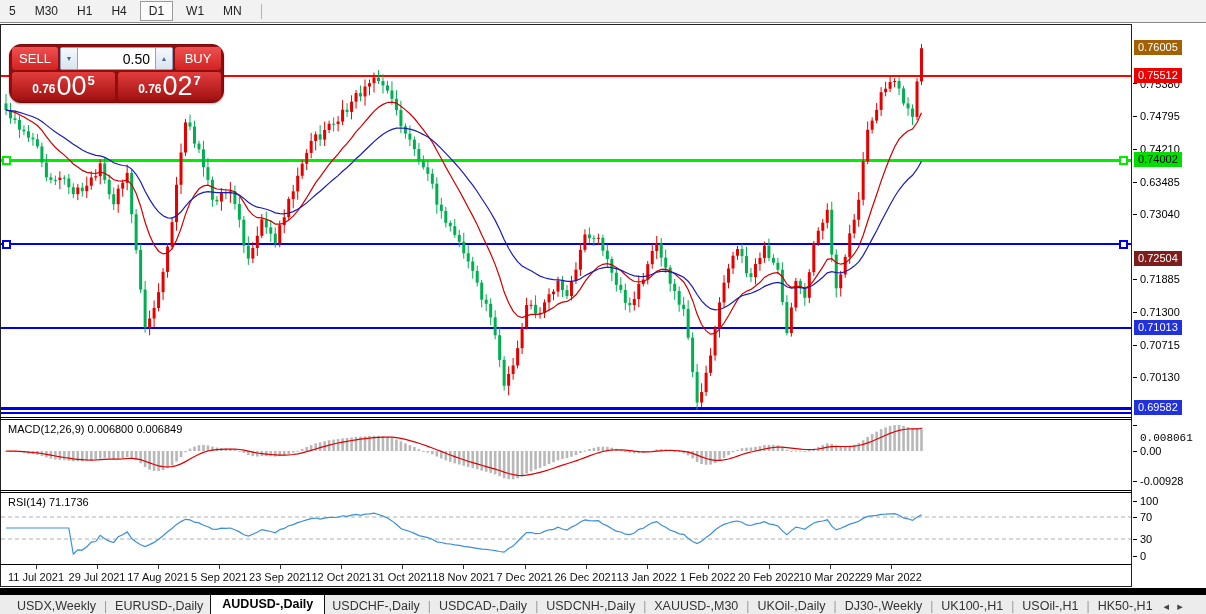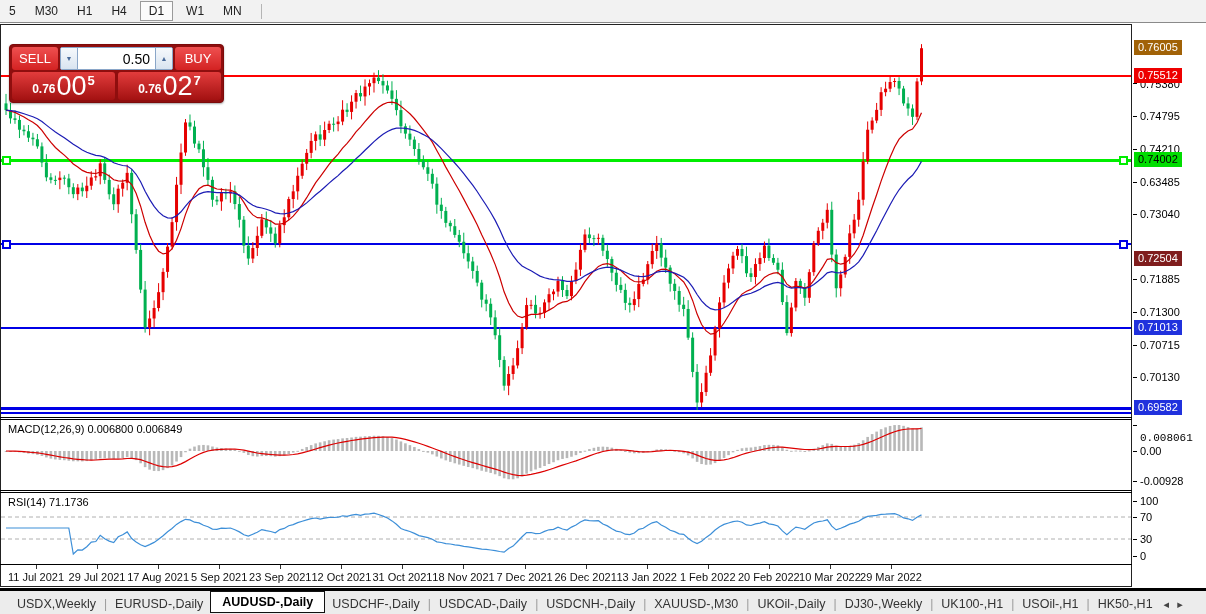--- a/index.html
+++ b/index.html
@@ -20,39 +20,39 @@
   .panel-label{position:absolute;font-size:11px;color:#000;white-space:nowrap;}
   
   #price-axis{position:absolute;left:1133px;top:24px;width:73px;height:563px;background:#fff;}
   .ax-tick{position:absolute;left:0;width:4px;height:1px;background:#000;}
   .ax-label{position:absolute;left:7px;font-size:11px;color:#000;white-space:nowrap;}
   .ax-badge{position:absolute;left:1px;font-size:11px;padding:1px 4px 2px 4px;white-space:nowrap;}
   
   .date-label{position:absolute;width:72px;text-align:center;font-size:11px;color:#111;top:571px;white-space:nowrap;}
   
   #trade-panel{position:absolute;left:9px;top:44px;width:215px;background:#8f0e0e;border:1px solid #7c0a0a;
-               border-radius:4px;padding:2px;display:flex;flex-direction:column;gap:2px;box-shadow:0 1px 2px rgba(0,0,0,.35);}
+               border-radius:12px;padding:2px;display:flex;flex-direction:column;gap:2px;box-shadow:0 1px 2px rgba(0,0,0,.35);}
   .tp-row1{display:flex;gap:2px;height:23px;}
   .tp-btn{flex:0 0 46px;background:linear-gradient(#ef5050,#d32222);color:#fff;font-size:13px;
           display:flex;align-items:center;justify-content:center;border-radius:3px;cursor:pointer;}
   .tp-spin{flex:1;display:flex;border:1px solid #8aa6c8;border-radius:2px;overflow:hidden;background:#fff;}
   .tp-arrow{width:17px;background:linear-gradient(#f6f9fc,#d9e4f0);color:#4a6b9a;font-size:7px;
             display:flex;align-items:center;justify-content:center;cursor:pointer;}
   .tp-arrow.left{border-right:1px solid #8aa6c8;}
   .tp-arrow.right{border-left:1px solid #8aa6c8;}
   .tp-vol{flex:1;border:none;outline:none;font-size:14px;color:#000;text-align:right;padding-right:5px;width:40px;}
   .tp-row2{display:flex;gap:3px;height:28px;}
   .tp-price{flex:1;background:linear-gradient(#e23c3c,#a31111);border-radius:3px;color:#fff;
             display:flex;align-items:flex-end;justify-content:center;padding-bottom:1px;cursor:pointer;}
   .tp-prefix{font-size:12px;font-weight:bold;margin-bottom:3px;}
   .tp-big{font-size:27px;line-height:25px;font-weight:400;margin:0 1px;}
   .tp-sup{font-size:13px;font-weight:bold;align-self:flex-start;margin-top:1px;}
   
   #tabbar{position:absolute;left:0;top:588px;width:1206px;height:26px;background:#ececec;
-          border-top:3px solid #000000;display:flex;align-items:center;padding:3px 2px 0 10px;overflow:hidden;}
+          border-top:7px solid #000000;display:flex;align-items:center;padding:3px 2px 0 10px;overflow:hidden;}
   .tab{font-size:12.5px;color:#333;padding:3px 7px;white-space:nowrap;cursor:pointer;}
   .tab.active{background:#fff;border:1px solid #111;font-weight:bold;color:#000;padding:3px 11px;margin-top:-4px;}
   .tab-sep{color:#999;font-size:12px;margin:0 1px;}
   .tab-arrow{font-size:11px;color:#444;padding:2px 4px;cursor:pointer;}
 </style>
 </head>
 <body>
 
 <div id="root">
 

